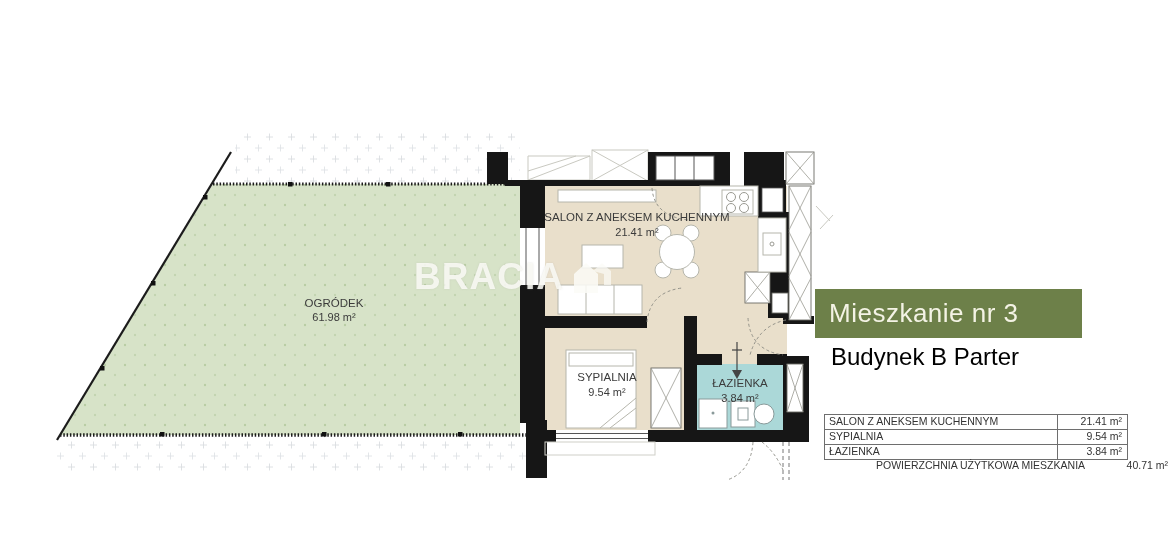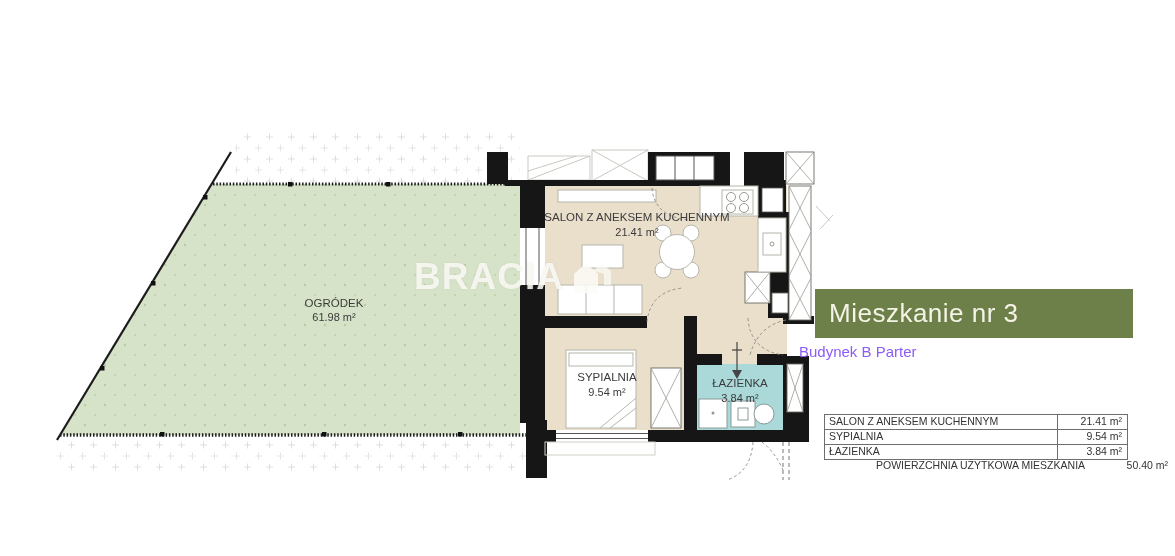--- a/index.html
+++ b/index.html
@@ -7,24 +7,24 @@
          font-family:"Liberation Sans",sans-serif;}
   .stage svg{position:absolute;left:0;top:0;}
   .plan-label{font-family:"Liberation Sans",sans-serif;fill:#3b3b3b;}
   
   .watermark{position:absolute;left:414px;top:254px;height:46px;display:flex;align-items:center;
              gap:7px;font-weight:bold;font-size:37px;letter-spacing:1px;
              color:rgba(251,251,247,0.85);text-shadow:0 0 2px rgba(175,175,165,0.35);
              white-space:nowrap;pointer-events:none;}
   .watermark svg{position:static;}
   
-  .title-bar{position:absolute;left:815px;top:289px;width:318px;height:49px;background:#6d8049;
+  .title-bar{position:absolute;left:815px;top:289px;width:267px;height:49px;background:#6d8049;
              color:#f4f3e5;font-size:26px;line-height:49px;padding-left:14px;box-sizing:border-box;
              letter-spacing:0.5px;}
-  .subtitle{position:absolute;left:799px;top:343px;font-size:15px;color:#8b5cf6;}
+  .subtitle{position:absolute;left:831px;top:343px;font-size:24px;color:#000000;}
   .area-table{position:absolute;left:824px;top:414px;width:304px;border:1px solid #6e6e6e;
               background:#ffffff;box-sizing:border-box;}
   .trow{display:grid;grid-template-columns:1fr 70px;height:14px;}
   .trow + .trow{border-top:1px solid #6e6e6e;}
   .tlabel{padding-left:4px;font-size:10.5px;line-height:13px;color:#333333;white-space:nowrap;overflow:hidden;}
   .tvalue{border-left:1px solid #6e6e6e;text-align:right;padding-right:5px;font-size:10.5px;
           line-height:13px;color:#333333;white-space:nowrap;}
   .total-row{position:absolute;left:824px;top:459px;width:304px;display:grid;
              grid-template-columns:1fr 70px;height:14px;margin-left:48px;}
   .total-row .tvalue{border-left:none;padding-right:8px;}
@@ -227,16 +227,16 @@
     <div class="tlabel">SYPIALNIA</div>
     <div class="tvalue">9.54 m²</div>
   </div>
   <div class="trow">
     <div class="tlabel">ŁAZIENKA</div>
     <div class="tvalue">3.84 m²</div>
   </div>
 </div>
 <div class="total-row">
   <div class="tlabel">POWIERZCHNIA UŻYTKOWA MIESZKANIA</div>
-  <div class="tvalue">50.40 m²</div>
+  <div class="tvalue">40.71 m²</div>
 </div>
 
 </div>
 
 </body></html>

